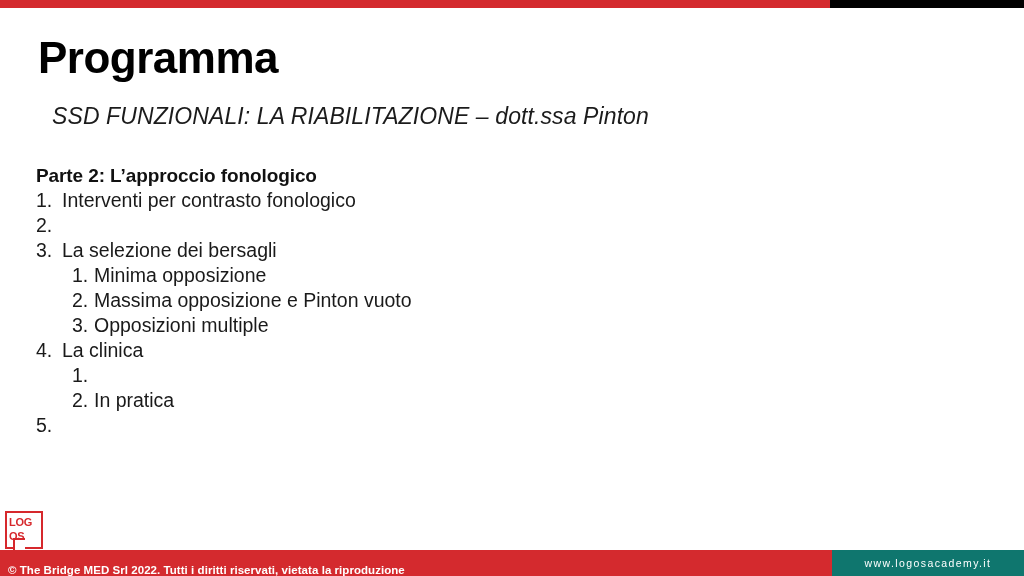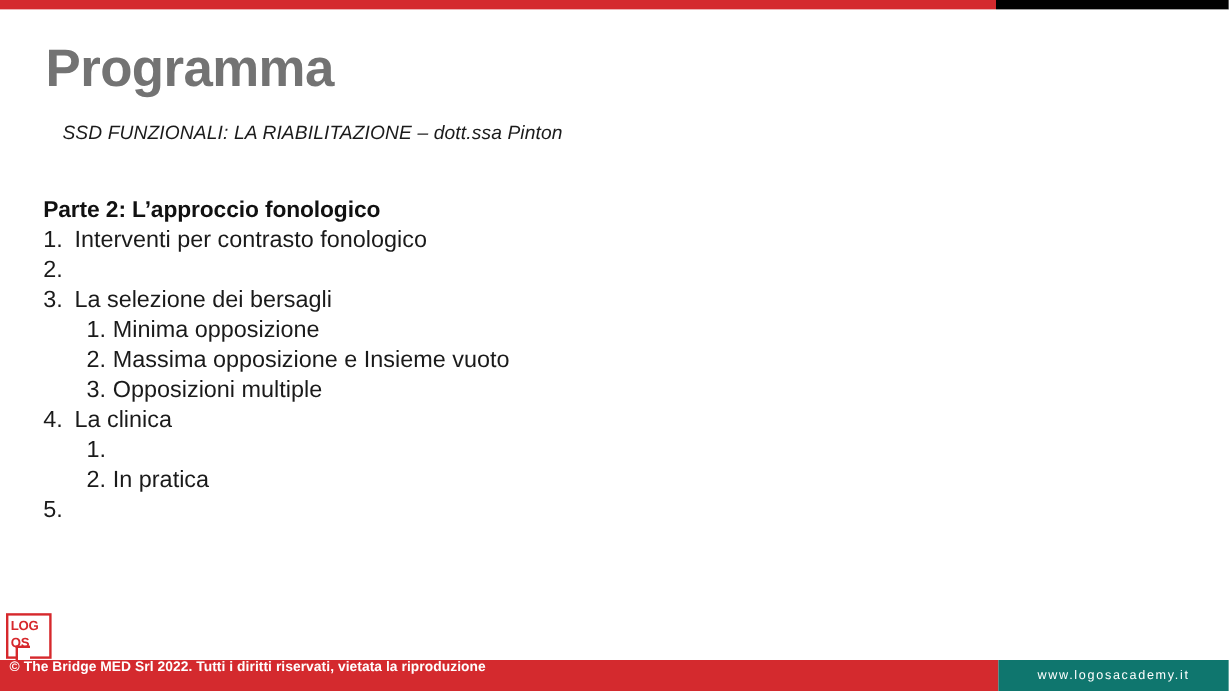--- a/index.html
+++ b/index.html
@@ -42,31 +42,31 @@
     height: 542px;
     background: #ffffff;
   }
 
   .slide-title {
     position: absolute;
     left: 38px;
     top: 28px;
     font-size: 44px;
     font-weight: bold;
-    color: #737373;
+    color: #000000;
     letter-spacing: -0.5px;
     line-height: 1;
     white-space: nowrap;
   }
 
   .slide-subtitle {
     position: absolute;
     left: 52px;
     top: 95px;
-    font-size: 16px;
+    font-size: 23px;
     font-style: italic;
     color: #1b1b1b;
     letter-spacing: 0.1px;
     white-space: nowrap;
     font-weight: 400;
   }
 
   
   .outline {
     position: absolute;
@@ -165,21 +165,21 @@
     top: 550px;
     width: 1024px;
     height: 26px;
     display: flex;
   }
   .footer-red {
     width: 832px;
     height: 100%;
     background: #d42a2e;
     display: flex;
-    align-items: flex-start;
+    align-items: flex-end;
   }
   .footer-red .copy {
     color: #ffffff;
     font-size: 11.5px;
     font-weight: bold;
     padding-left: 8px;
     letter-spacing: 0.05px;
     white-space: nowrap;
   }
   .footer-black {
@@ -224,21 +224,21 @@
     <div class="outline-row lvl1">
       <span class="marker">3.</span>
       <span class="txt">La selezione dei bersagli</span>
     </div>
     <div class="outline-row lvl2">
       <span class="marker">1.</span>
       <span class="txt">Minima opposizione</span>
     </div>
     <div class="outline-row lvl2">
       <span class="marker">2.</span>
-      <span class="txt">Massima opposizione e Insieme vuoto</span>
+      <span class="txt">Massima opposizione e Pinton vuoto</span>
     </div>
     <div class="outline-row lvl2">
       <span class="marker">3.</span>
       <span class="txt">Opposizioni multiple</span>
     </div>
     <div class="outline-row lvl1">
       <span class="marker">4.</span>
       <span class="txt">La clinica</span>
     </div>
     <div class="outline-row lvl2">

